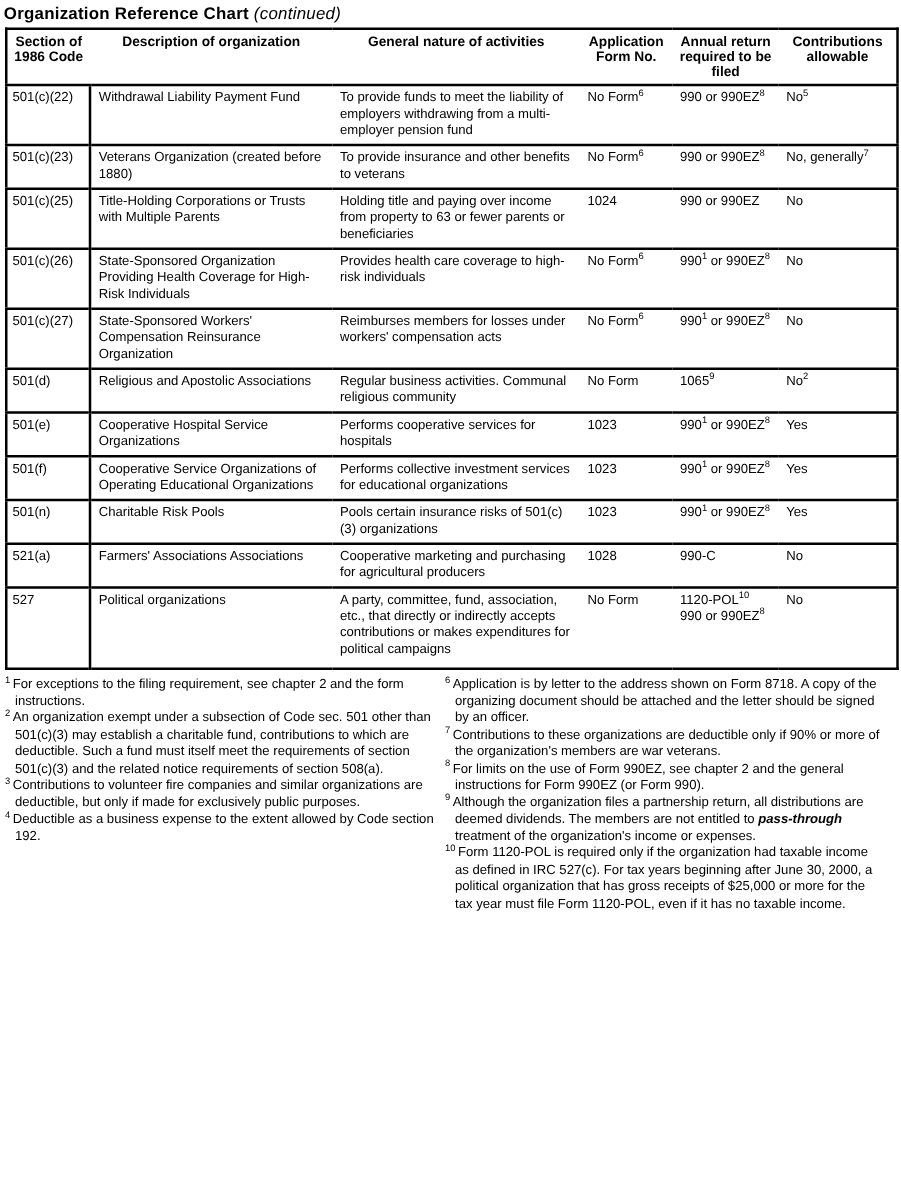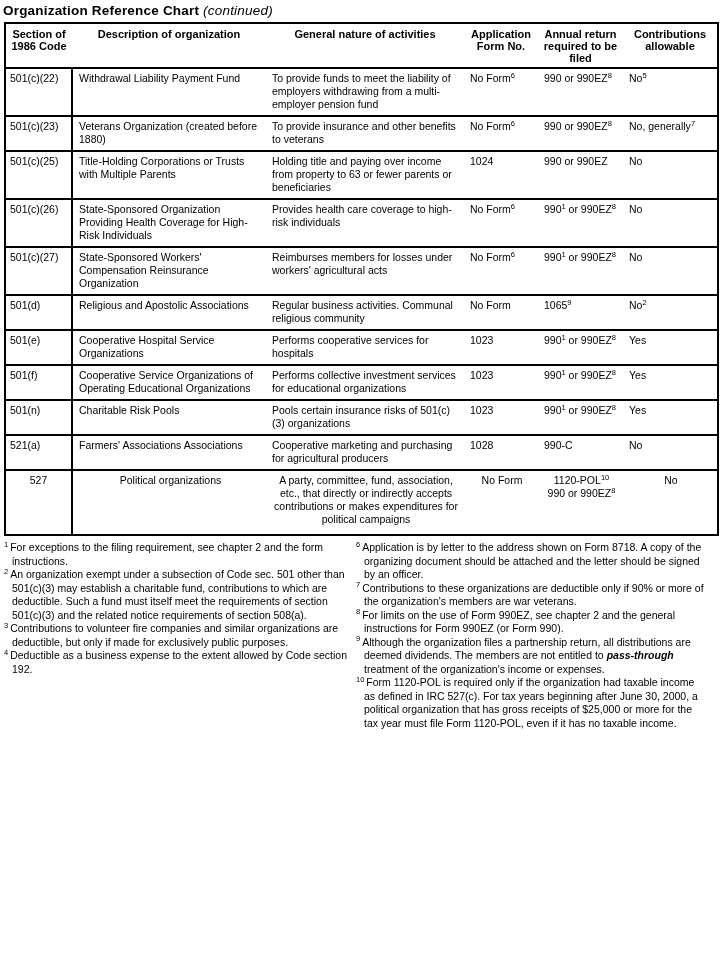--- a/index.html
+++ b/index.html
@@ -26,21 +26,21 @@
     padding: 4px 2px 3px 2px;
     border-bottom: 2px solid #000;
   }
   .ref-chart td {
     font-size: 10.5px; line-height: 13px;
     vertical-align: top; text-align: left;
     padding: 3px 4px 4px 6px;
     border-top: 2px solid #000;
   }
   .ref-chart td.code { border-right: 2px solid #000; padding-left: 4px; }
-  .ref-chart tr:last-child td { padding-bottom: 8px; text-align: center; }
+  .ref-chart tr:last-child td { padding-bottom: 8px; }
   sup { font-size: 7.5px; line-height: 0; vertical-align: super; }
   .footnotes {
     width: 713px; margin-left: 4px; margin-top: 5px;
     display: flex; 
     font-size: 10.5px; line-height: 13.5px;
   }
   .fncol { width: 352px; }
   .footnote { padding-left: 8px; text-indent: -8px; }
   .footnote sup { margin-right: 2px; }
   .bi { font-weight: bold; font-style: italic; }
@@ -98,21 +98,21 @@
         <td class="code"><span>501(c)(26)</span></td>
         <td><span>State-Sponsored Organization Providing Health Coverage for High-Risk Individuals</span></td>
         <td><span>Provides health care coverage to high-risk individuals</span></td>
         <td><span>No Form</span><sup>6</sup></td>
         <td><span>990</span><sup>1</sup><span> or 990EZ</span><sup>8</sup></td>
         <td><span>No</span></td>
       </tr>
       <tr>
         <td class="code"><span>501(c)(27)</span></td>
         <td><span>State-Sponsored Workers' Compensation Reinsurance Organization</span></td>
-        <td><span>Reimburses members for losses under workers' agricultural acts</span></td>
+        <td><span>Reimburses members for losses under workers' compensation acts</span></td>
         <td><span>No Form</span><sup>6</sup></td>
         <td><span>990</span><sup>1</sup><span> or 990EZ</span><sup>8</sup></td>
         <td><span>No</span></td>
       </tr>
       <tr>
         <td class="code"><span>501(d)</span></td>
         <td><span>Religious and Apostolic Associations</span></td>
         <td><span>Regular business activities. Communal religious community</span></td>
         <td><span>No Form</span></td>
         <td><span>1065</span><sup>9</sup></td>

